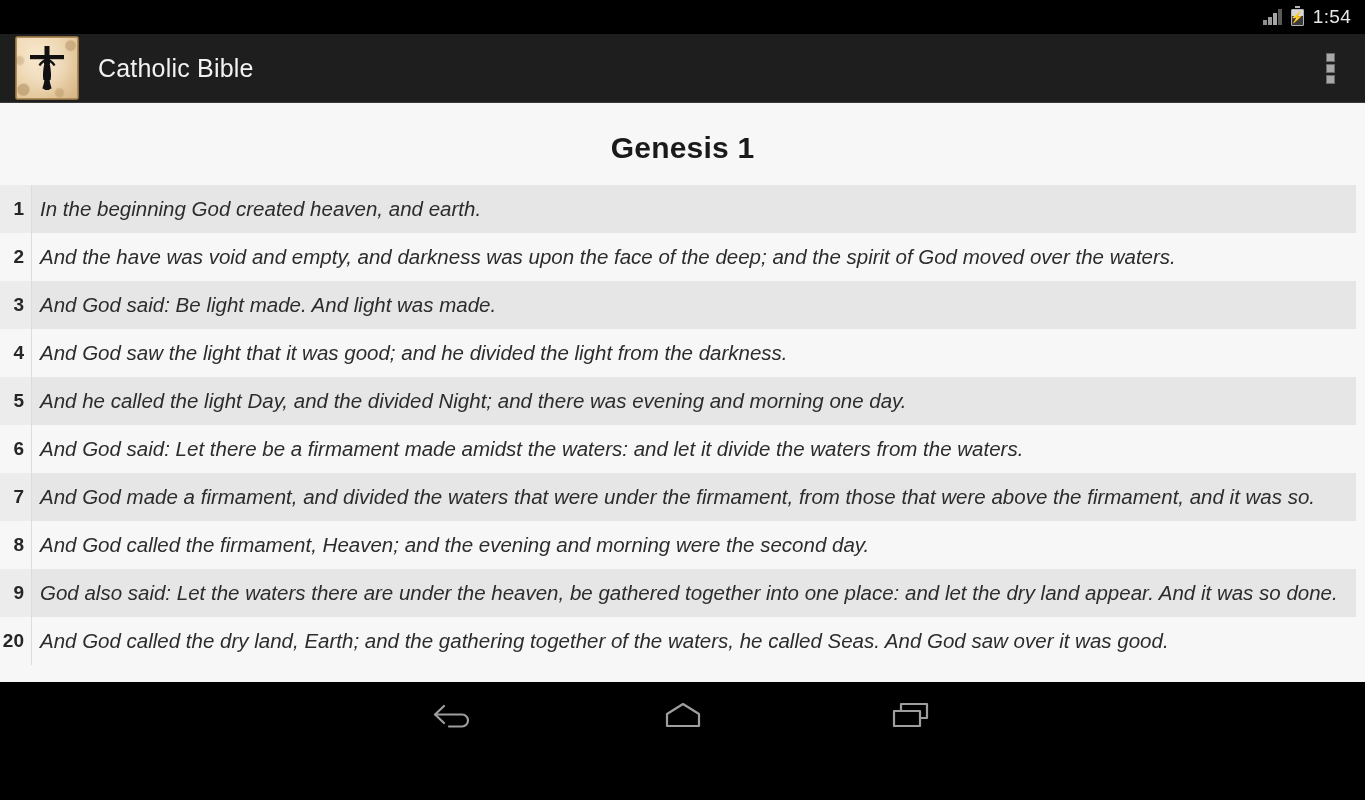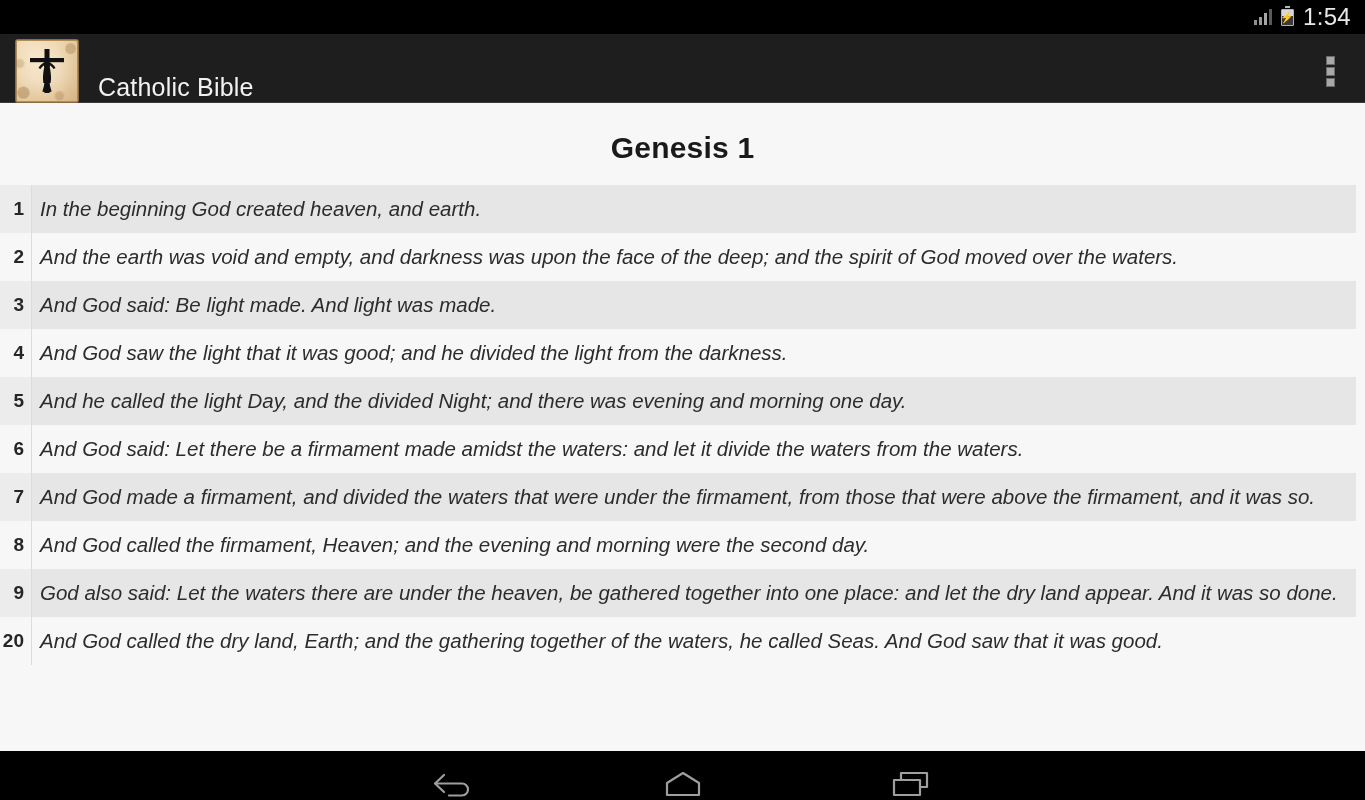--- a/index.html
+++ b/index.html
@@ -75,32 +75,32 @@
     left: 50%;
     top: 50%;
     transform: translate(-50%, -50%);
     font-size: 11px;
     line-height: 1;
     color: #2b2b2b;
     font-weight: bold;
   }
   .status-time {
     color: #e8e8e8;
-    font-size: 24px;
+    font-size: 19px;
     letter-spacing: 0.3px;
     font-family: "Liberation Sans", sans-serif;
   }
 
   
   .action-bar {
     height: 69px;
     background: #1e1e1e;
     border-bottom: 1px solid #3a3a3a;
     display: flex;
-    align-items: flex-end;
+    align-items: center;
     padding: 0 8px 0 16px;
     box-sizing: border-box;
   }
   .app-icon {
     width: 62px;
     height: 62px;
     flex: 0 0 auto;
     border-radius: 2px;
     background:
       radial-gradient(ellipse at 28% 22%, #f6e4c6 0%, #efd9b5 38%, #e3c79b 72%, #d2b183 100%);
@@ -148,21 +148,21 @@
   .overflow-btn span {
     display: block;
     width: 7px;
     height: 7px;
     background: #a8a8a8;
     box-shadow: 0 0 0 1px #6a6a6a;
   }
 
   
   .content {
-    height: 648px;
+    height: 579px;
     background: #f7f7f7;
     overflow: hidden;
     position: relative;
   }
   .chapter-title {
     text-align: center;
     font-size: 30px;
     font-weight: bold;
     color: #1a1a1a;
     padding: 28px 0 20px 0;
@@ -271,21 +271,21 @@
 
 <div class="content">
   <h1 class="chapter-title">Genesis 1</h1>
   <div class="verse-list" id="verse-list">
       <div class="verse-row shaded">
         <div class="verse-num">1</div>
         <div class="verse-text">In the beginning God created heaven, and earth.</div>
       </div>
       <div class="verse-row">
         <div class="verse-num">2</div>
-        <div class="verse-text">And the earth was void and empty, and darkness was upon the face of the deep; and the spirit of God moved over the waters.</div>
+        <div class="verse-text">And the have was void and empty, and darkness was upon the face of the deep; and the spirit of God moved over the waters.</div>
       </div>
       <div class="verse-row shaded">
         <div class="verse-num">3</div>
         <div class="verse-text">And God said: Be light made. And light was made.</div>
       </div>
       <div class="verse-row">
         <div class="verse-num">4</div>
         <div class="verse-text">And God saw the light that it was good; and he divided the light from the darkness.</div>
       </div>
       <div class="verse-row shaded">
@@ -303,21 +303,21 @@
       <div class="verse-row">
         <div class="verse-num">8</div>
         <div class="verse-text">And God called the firmament, Heaven; and the evening and morning were the second day.</div>
       </div>
       <div class="verse-row shaded">
         <div class="verse-num">9</div>
         <div class="verse-text">God also said: Let the waters there are under the heaven, be gathered together into one place: and let the dry land appear. And it was so done.</div>
       </div>
       <div class="verse-row">
         <div class="verse-num">20</div>
-        <div class="verse-text">And God called the dry land, Earth; and the gathering together of the waters, he called Seas. And God saw that it was good.</div>
+        <div class="verse-text">And God called the dry land, Earth; and the gathering together of the waters, he called Seas. And God saw over it was good.</div>
       </div>
     </div>
 </div>
 
 <div class="nav-bar">
   <div class="nav-btn">
     <svg width="46" height="30" viewBox="0 0 46 30">
       <path d="M12 6 L3 14.5 L12 23" fill="none" stroke="#9e9e9e" stroke-width="2.2" stroke-linecap="round" stroke-linejoin="round"></path>
       <path d="M3.5 14.5 H30 a6 6 0 0 1 0 12 H17" fill="none" stroke="#9e9e9e" stroke-width="2.2" stroke-linecap="round" stroke-linejoin="round"></path>
     </svg>

